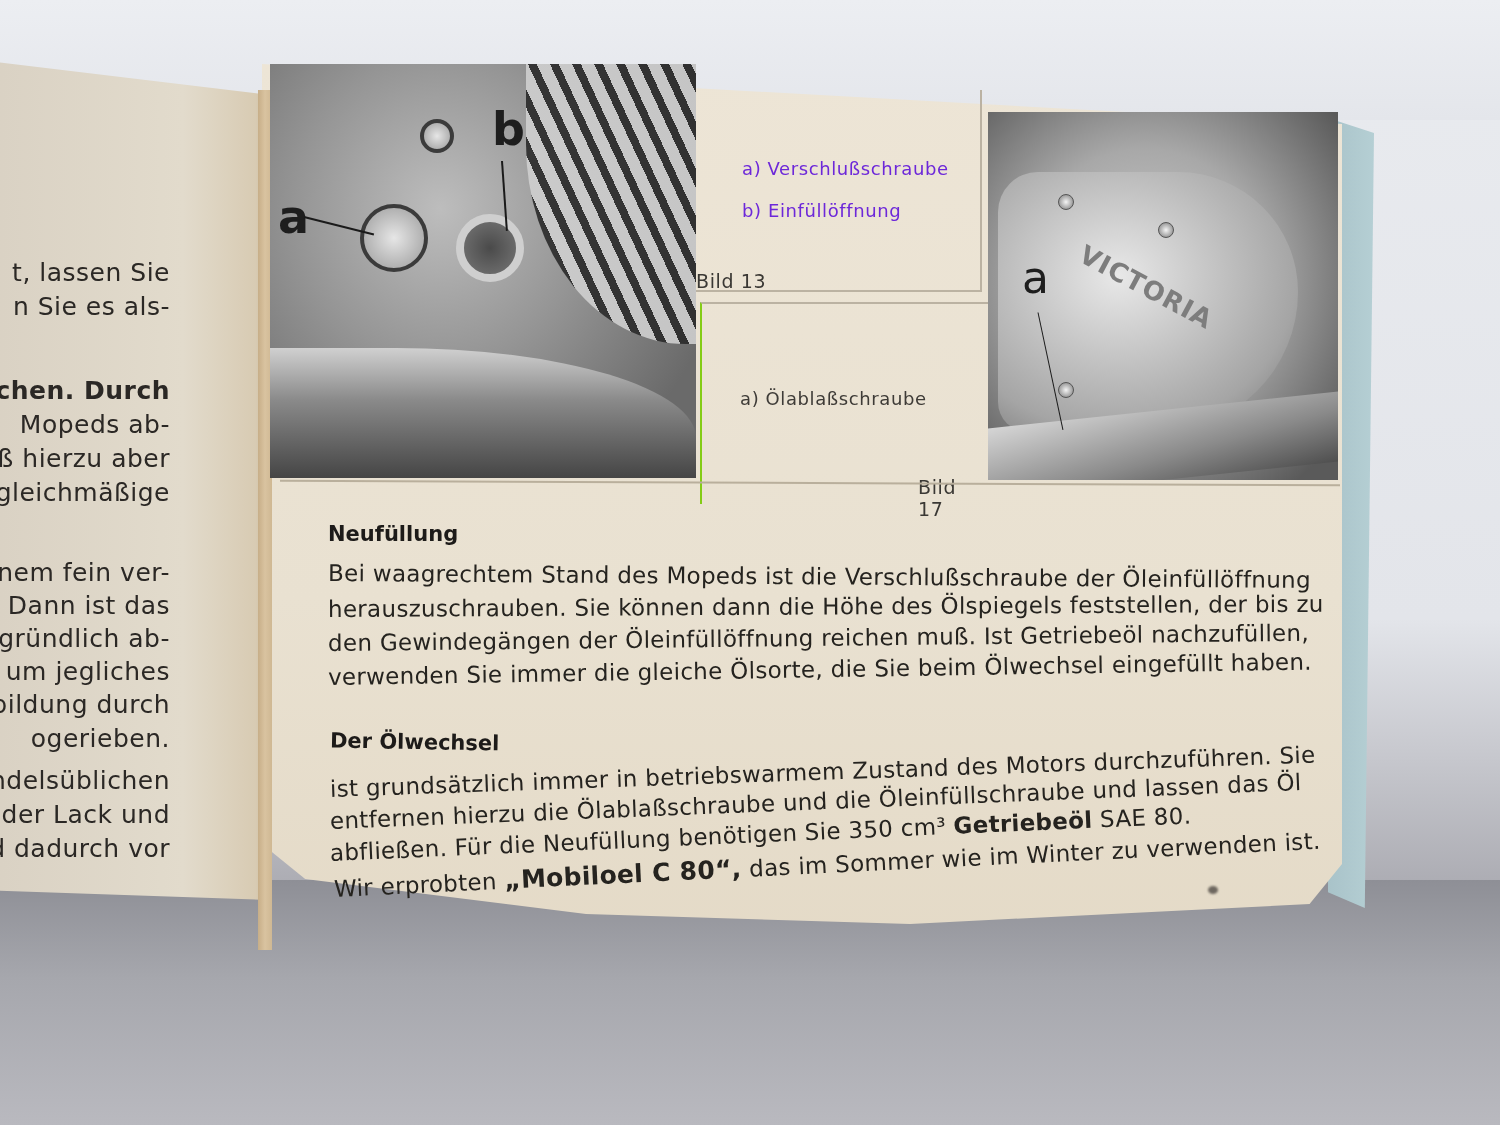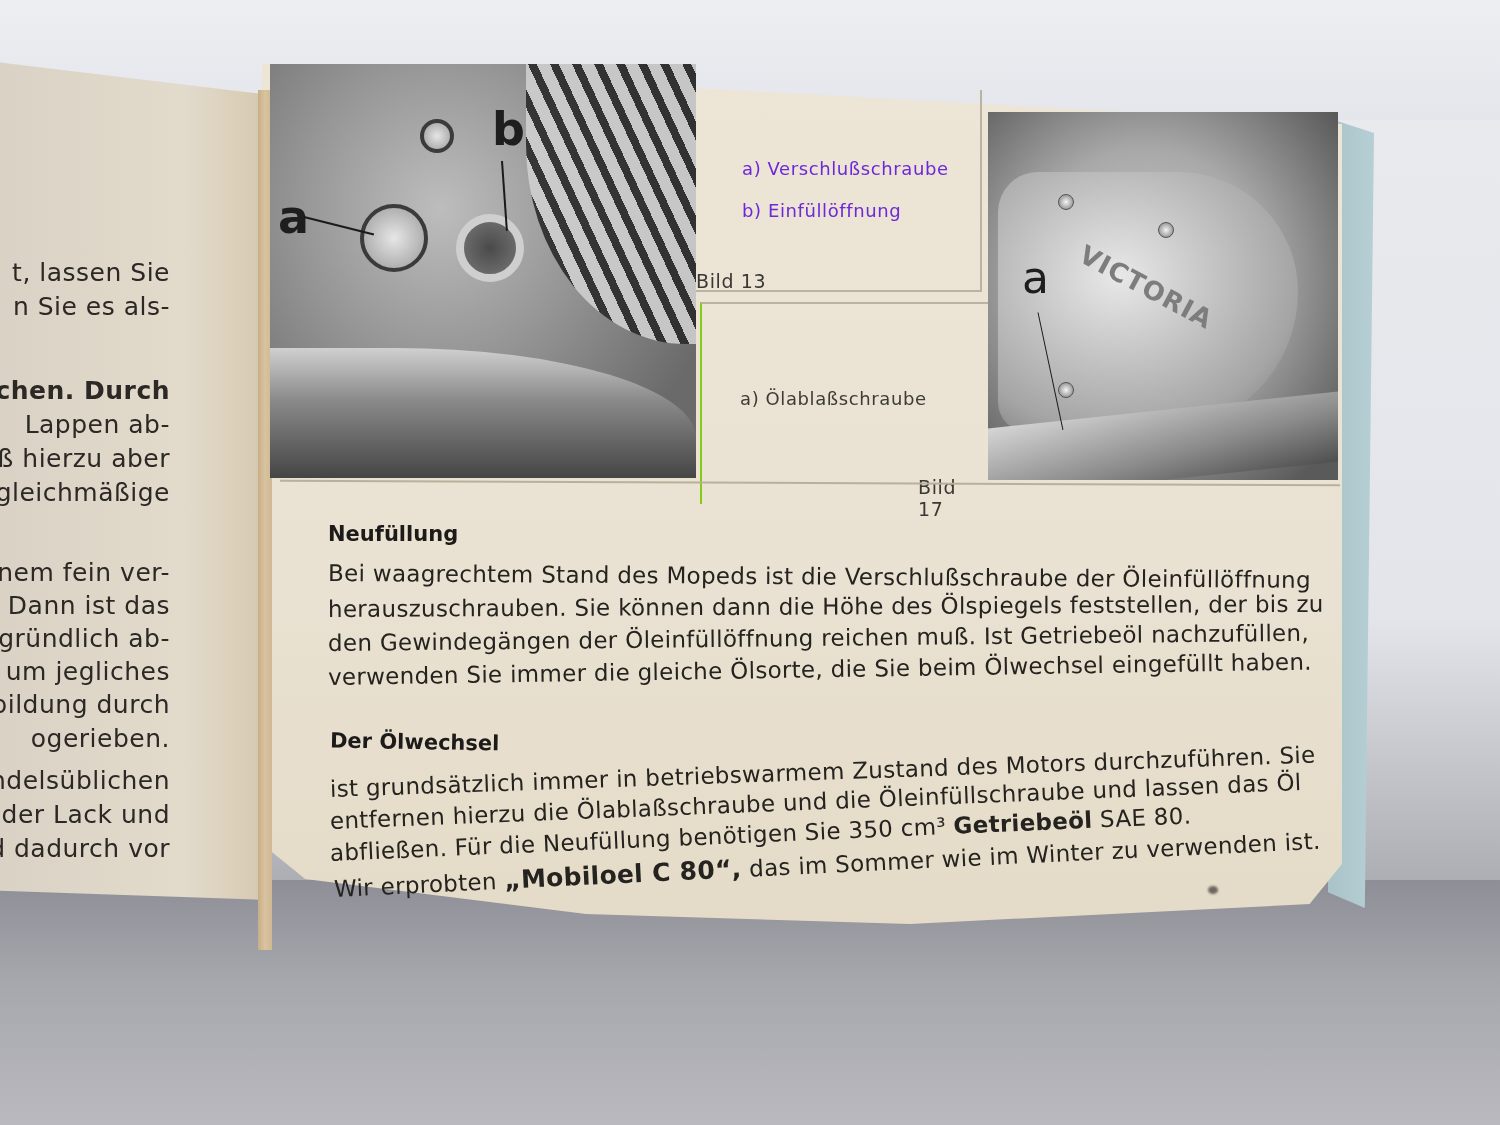--- a/index.html
+++ b/index.html
@@ -96,21 +96,21 @@
 <body>
 
 <div class="backdrop-top"></div>
 <div class="table-shadow"></div>
 
 <div class="left-page">
   <div class="left-text">
     <div class="left-line" style="top:198px;">t, lassen Sie</div>
     <div class="left-line" style="top:232px;">n Sie es als-</div>
     <div class="left-line" style="top:316px;font-weight:bold;">schen. Durch</div>
-    <div class="left-line" style="top:350px;">Lappen ab-</div>
+    <div class="left-line" style="top:350px;">Mopeds ab-</div>
     <div class="left-line" style="top:384px;">ß hierzu aber</div>
     <div class="left-line" style="top:418px;">gleichmäßige</div>
     <div class="left-line" style="top:498px;">inem fein ver-</div>
     <div class="left-line" style="top:531px;">. Dann ist das</div>
     <div class="left-line" style="top:564px;">gründlich ab-</div>
     <div class="left-line" style="top:597px;">t, um jegliches</div>
     <div class="left-line" style="top:630px;">nbildung durch</div>
     <div class="left-line" style="top:664px;">ogerieben.</div>
     <div class="left-line" style="top:706px;">handelsüblichen</div>
     <div class="left-line" style="top:740px;">rd der Lack und</div>

